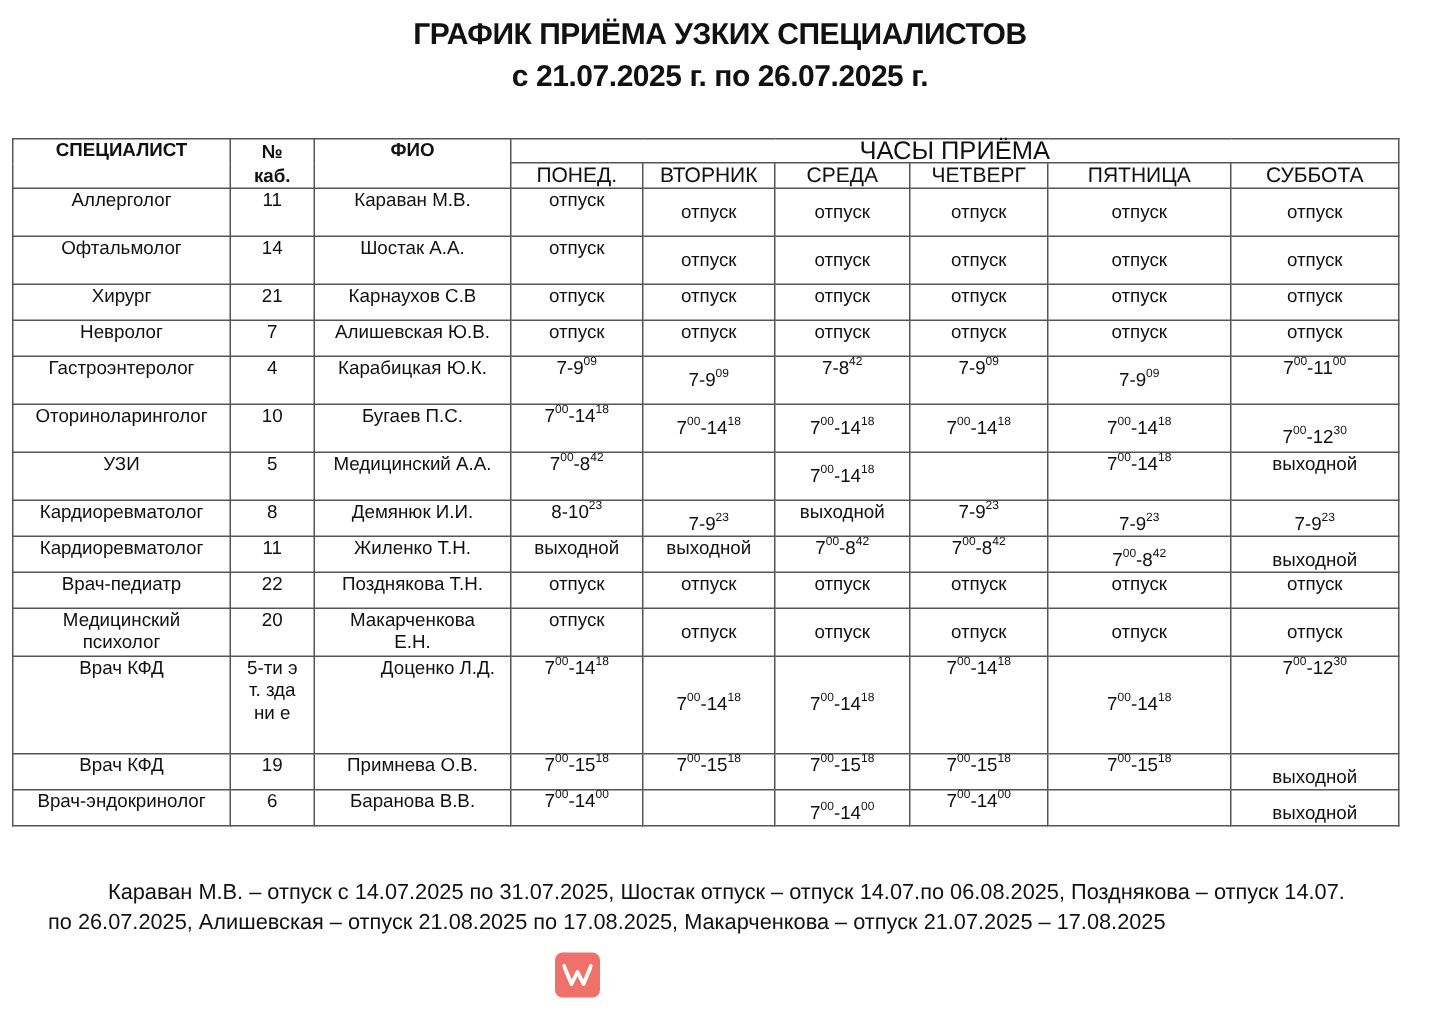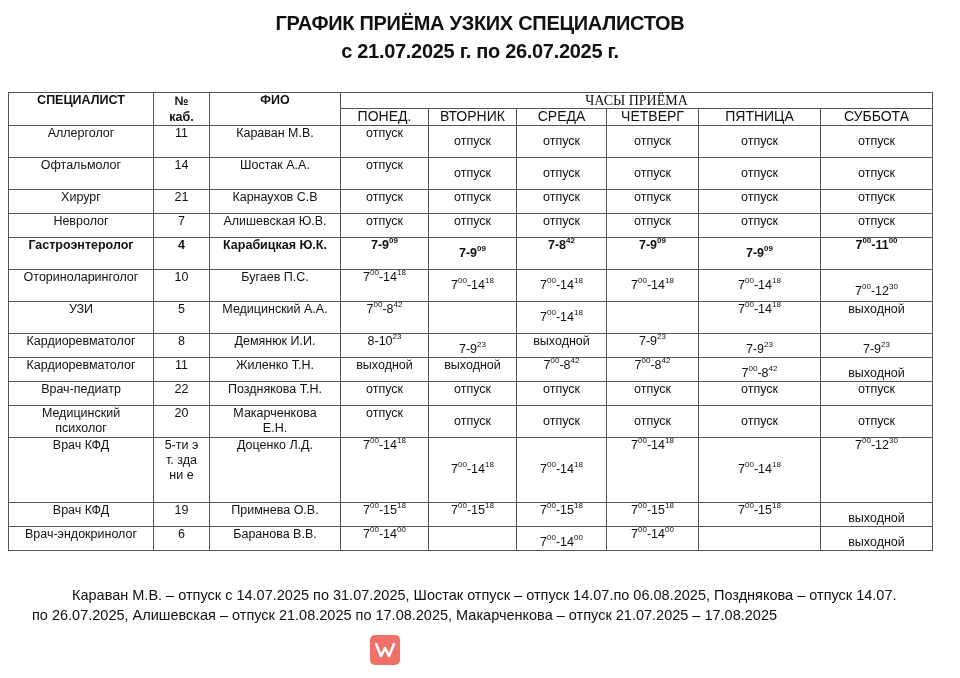--- a/index.html
+++ b/index.html
@@ -9,21 +9,21 @@
            font-family: "Liberation Sans", sans-serif; font-weight: bold; color: #111; }
   .title.l1 { top: 12px; font-size: 20px; letter-spacing: -0.3px; }
   .title.l2 { top: 40px; font-size: 20px; letter-spacing: -0.3px; }
 
   table.sched { position: absolute; left: 8px; top: 92px; border-collapse: collapse;
                 table-layout: fixed; font-size: 12.5px; }
   table.sched td, table.sched th { border: 1px solid #555; padding: 0; text-align: center;
                 vertical-align: top; line-height: 15px; overflow: visible; }
   table.sched th { font-weight: bold; font-size: 12.5px; }
   table.sched th.day { font-weight: normal; font-size: 14px; }
-  table.sched th.hours { font-weight: normal; font-size: 14px; font-family: Liberation Serif, serif; }
+  table.sched th.hours { font-weight: normal; font-size: 17px; }
   .v { display: block; }
   .v.mid { padding-top: 8px; }
   .v.low { padding-top: 14px; }
   .v.low2 { padding-top: 24px; }
   .v.top { padding-top: 0px; }
   sup { font-size: 8px; vertical-align: 6px; line-height: 0; }
 
   .note { position: absolute; left: 32px; top: 586px; width: 880px; font-size: 14.5px;
           line-height: 19.5px; color: #111; text-indent: 40px; }
   .wps { position: absolute; left: 370px; top: 634px; height: 32px; display: flex;
@@ -152,21 +152,21 @@
         <td>
           <span class="v top">отпуск</span>
         </td>
         <td>
           <span class="v top">отпуск</span>
         </td>
         <td>
           <span class="v top">отпуск</span>
         </td>
       </tr>
-      <tr style="height: 32px; font-weight: bold;">
+      <tr style="height: 32px;">
         <td style="padding: 0px 8px;">Гастроэнтеролог</td>
         <td style="padding: 0px 10px; word-break: break-all;">4</td>
         <td style="padding: 0px 10px;">Карабицкая Ю.К.</td>
         <td>
           <span class="v top">7-9<sup>09</sup></span>
         </td>
         <td>
           <span class="v mid">7-9<sup>09</sup></span>
         </td>
         <td>
@@ -316,21 +316,21 @@
         <td>
           <span class="v mid">отпуск</span>
         </td>
         <td>
           <span class="v mid">отпуск</span>
         </td>
       </tr>
       <tr style="height: 65px;">
         <td style="padding: 0px 8px;">Врач КФД</td>
         <td style="padding: 0px 10px; word-break: break-all;">5-ти эт. здани е</td>
-        <td style="padding: 0px 10px;">Доценко Л.Д.</td>
+        <td style="padding: 0px 10px; text-align: right;">Доценко Л.Д.</td>
         <td>
           <span class="v top">7<sup>00</sup>-14<sup>18</sup></span>
         </td>
         <td>
           <span class="v low2">7<sup>00</sup>-14<sup>18</sup></span>
         </td>
         <td>
           <span class="v low2">7<sup>00</sup>-14<sup>18</sup></span>
         </td>
         <td>

